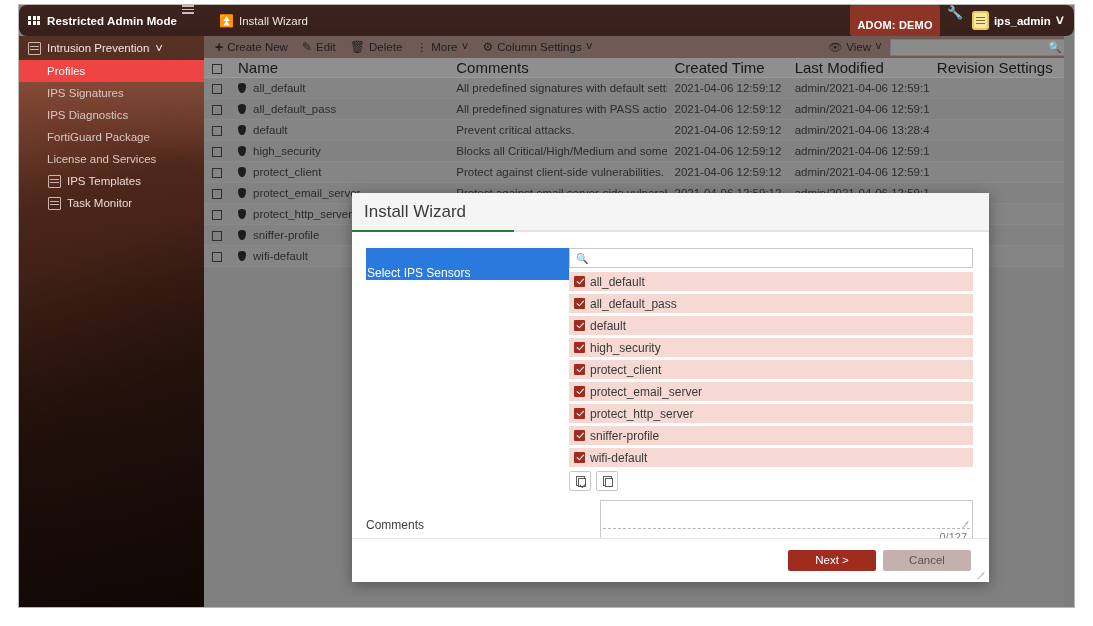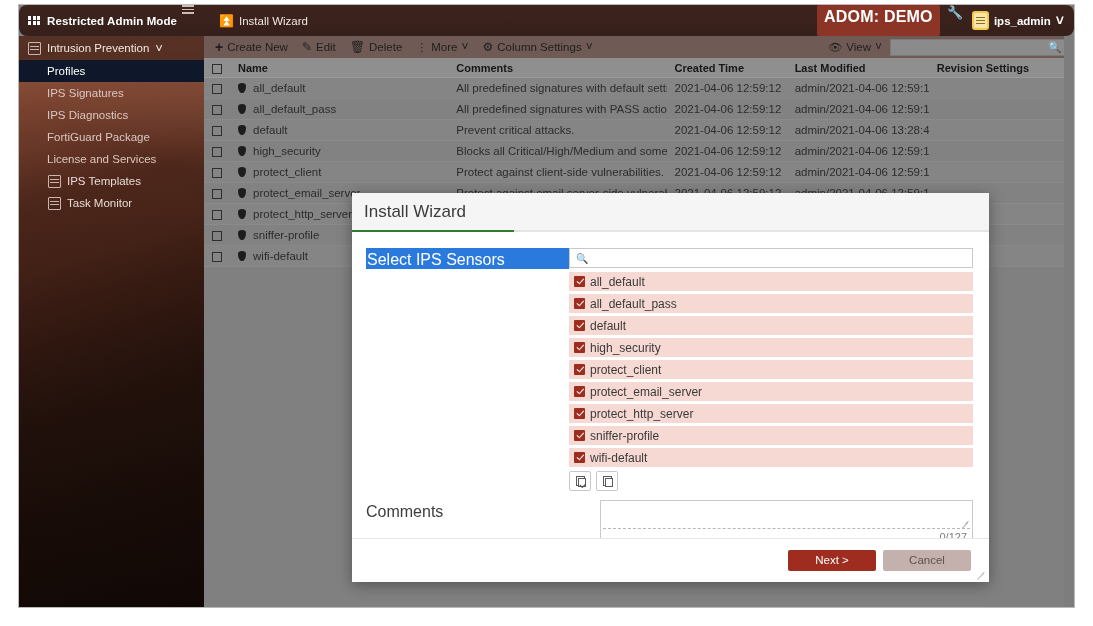--- a/index.html
+++ b/index.html
@@ -76,22 +76,22 @@
     font-size: 11.5px;
     color: #efe6e2;
     padding-left: 4px;
     white-space: nowrap;
   }
   .topbar-spacer { flex: 1; }
   .adom-badge {
     background: #8c3527;
     color: #fff;
     font-weight: bold;
-    font-size: 16px;
-    padding: 3px 7px;
+    font-size: 11px;
+    padding: 14px 7px;
     border-radius: 2px;
     white-space: nowrap;
     letter-spacing: .2px;
   }
   .topbar-icon { margin: 0 8px; color: #d7c5bf; font-size: 13px; }
   .user-chip {
     display: flex;
     align-items: center;
     gap: 5px;
     padding-right: 10px;
@@ -159,21 +159,21 @@
   .nav-item {
     height: 22px;
     display: flex;
     align-items: center;
     font-size: 11.5px;
     color: #d9c7c1;
     padding-left: 28px;
     white-space: nowrap;
   }
   .nav-item.active {
-    background: #0f172a;
+    background: #ef4444;
     color: #ffffff;
   }
   .nav-item.with-icon {
     padding-left: 9px;
     gap: 6px;
     color: #e7dad5;
     margin-left: 20px;
   }
   .mini-icon {
     width: 11px; height: 11px;
@@ -249,25 +249,25 @@
   table.grid {
     width: 100%;
     border-collapse: collapse;
     font-size: 11.5px;
     table-layout: fixed;
   }
   table.grid th {
     background: #8f8f8f;
     color: #171717;
     text-align: left;
-    font-weight: bold;
+    font-weight: normal;
     height: 19px;
     padding: 0 0 0 8px;
     border-bottom: 1px solid #9b9b9b;
-    font-size: 11px;
+    font-size: 15px;
     white-space: nowrap;
     overflow: hidden;
   }
   table.grid td {
     height: 20px;
     padding: 0 0 0 8px;
     color: #2c2c2c;
     border-bottom: 1px solid #8a8a8a;
     background: #858585;
     white-space: nowrap;
@@ -342,23 +342,23 @@
     position: relative;
   }
   .form-row {
     display: flex;
     align-items: flex-start;
     margin-bottom: 5px;
   }
   .form-label {
     width: 203px;
     flex: 0 0 203px;
-    font-size: 16px;
+    font-size: 12px;
     color: #3d3d3d;
-    padding-top: 3px;
+    padding-top: 18px;
   }
   .form-label.selected {
     background: #2a7ade;
     color: #ffffff;
     display: inline;
     width: auto;
     flex: 0 0 203px;
   }
   .form-label.selected span {
     background: #2a7ade;

